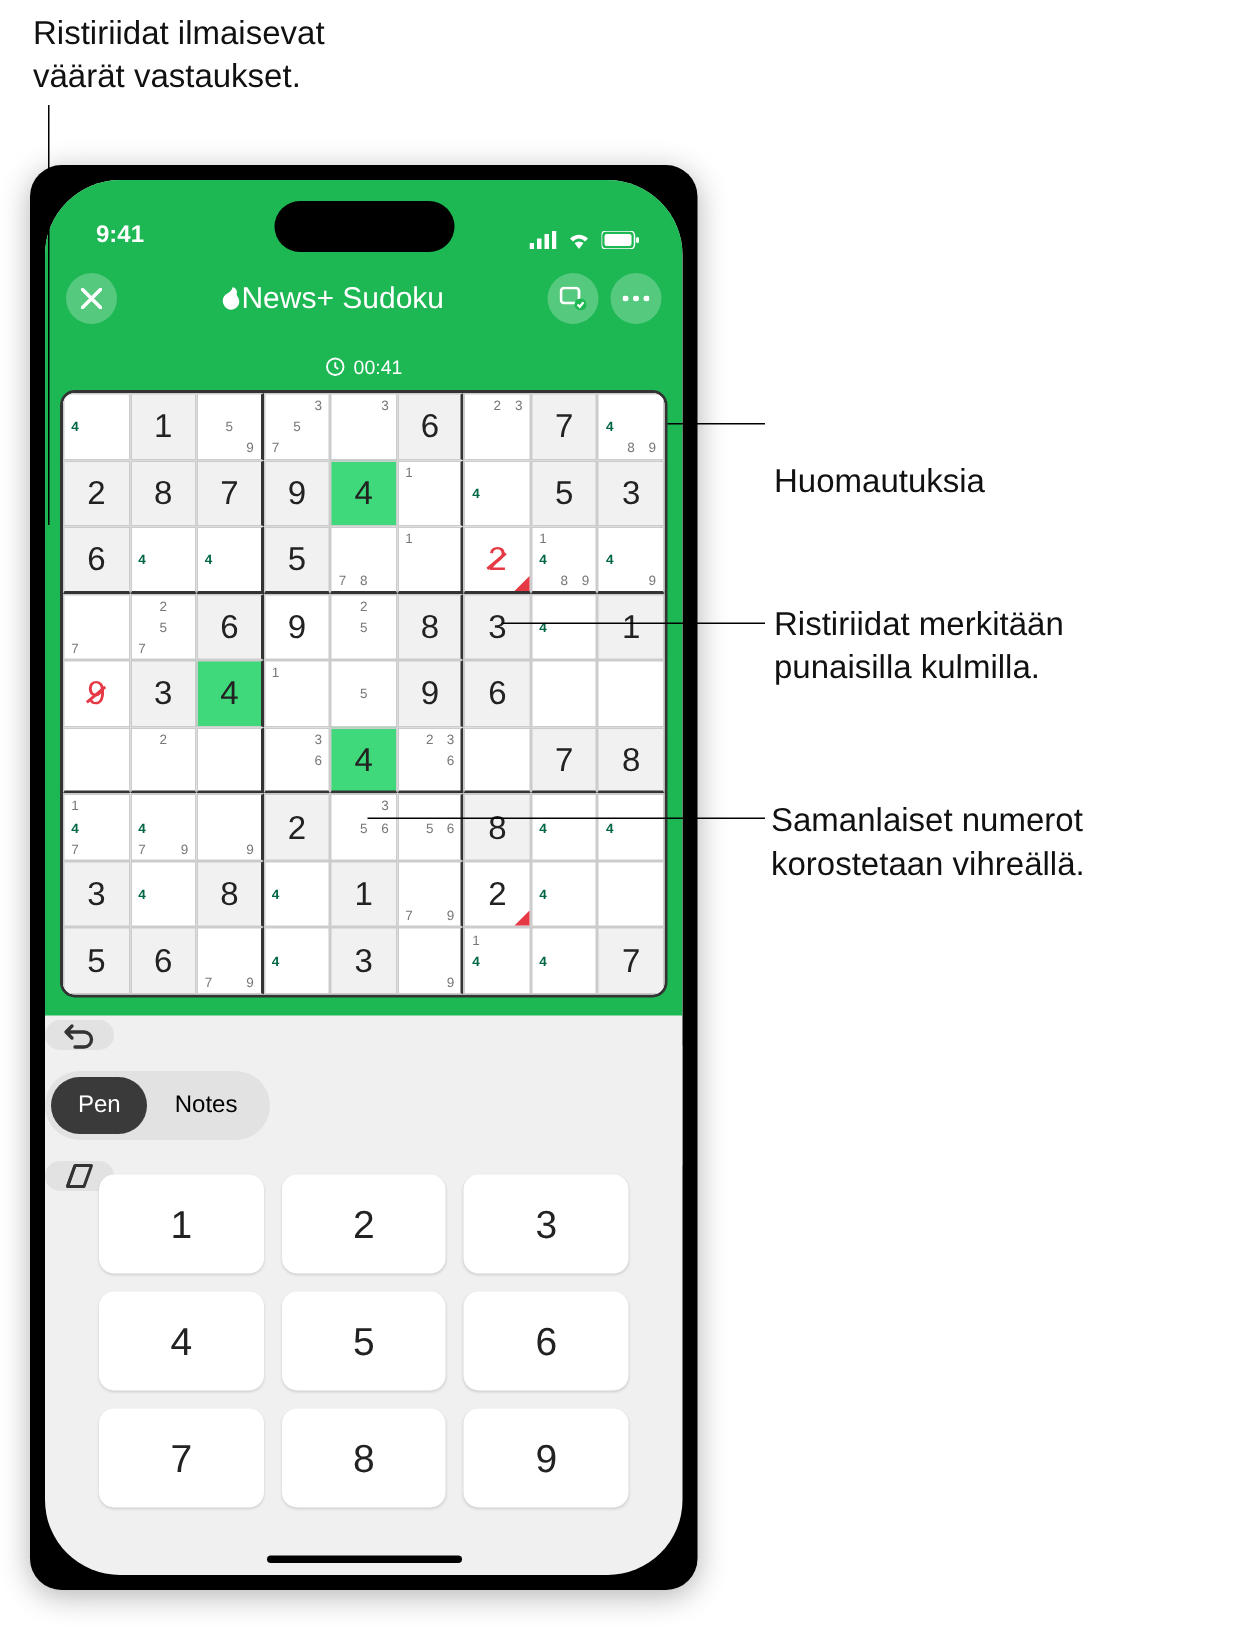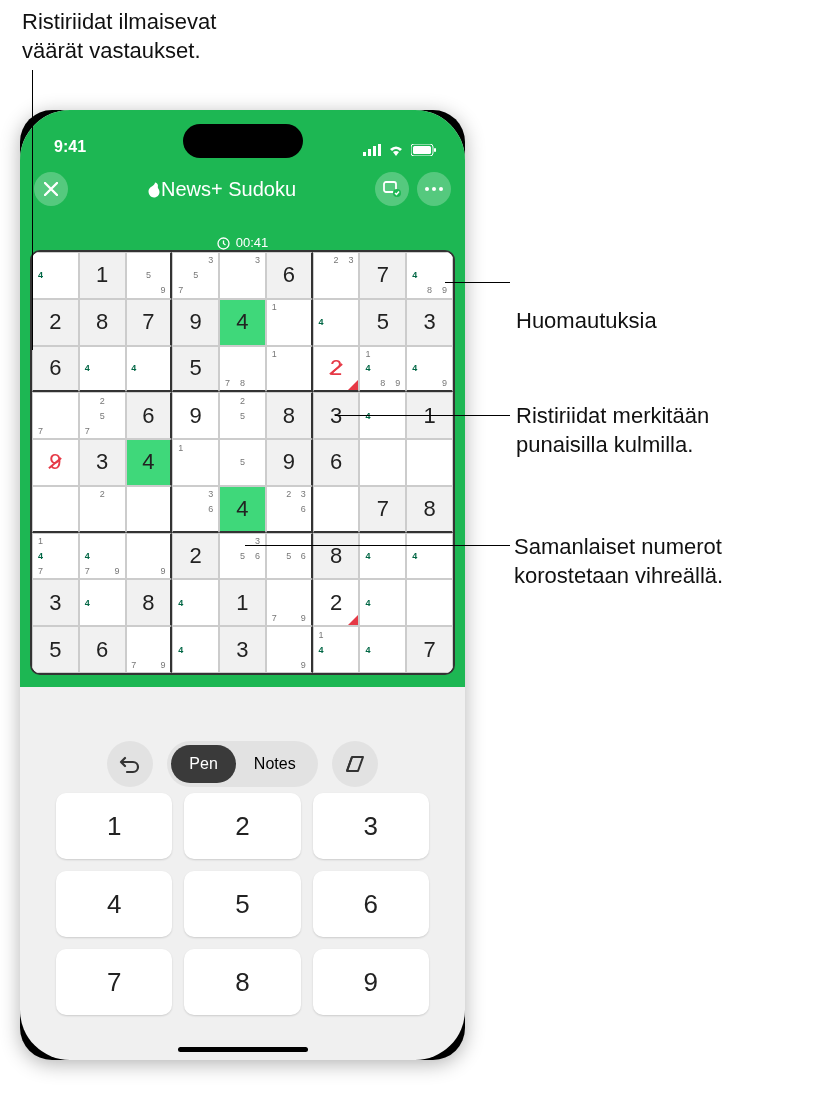--- a/index.html
+++ b/index.html
@@ -20,22 +20,23 @@
     position: absolute;
     background: #000;
     z-index: 20;
   }
   .phone {
     position: absolute;
     left: 20px;
     top: 110px;
     width: 445px;
     height: 950px;
-    border-radius: 32px;
+    border-radius: 21px;
     background: #000;
+    padding: 10px;
     box-shadow: 0 4px 20px rgba(0,0,0,0.3);
   }
   .screen {
     width: 100%;
     height: 100%;
     border-radius: 50px;
     overflow: hidden;
     background: #f0f0f0;
     position: relative;
   }
@@ -82,21 +83,21 @@
     text-align: center;
     font-size: 20px;
     font-weight: 400;
   }
   .header-title .brand { font-weight: 400; }
   .header-right { display: flex; gap: 8px; }
   .timer-bar {
     background: #1db753;
     height: 32px;
     display: flex;
-    align-items: flex-end;
+    align-items: center;
     justify-content: center;
     gap: 6px;
     color: #fff;
     font-size: 13px;
   }
   .grid-wrap {
     background: #1db753;
     padding: 0 10px 12px 10px;
   }
   .grid {
@@ -158,25 +159,26 @@
     content:"";
     position:absolute;
     width:11px;height:11px;border-radius:50%;
     background:#3fd87a;
     z-index:-1;
   }
   .notes span { position:relative; }
   .controls {
     height: 80px;
     display: flex;
-    align-items: flex-end;
+    align-items: flex-start;
     justify-content: center;
     gap: 14px;
     background: #f0f0f0;
     margin-top: 20px;
+    flex-direction: column;
   }
   .undo-btn, .erase-btn {
     width: 46px; height: 46px;
     border-radius: 23px;
     background: #e2e2e2;
     display: flex; align-items: center; justify-content: center;
   }
   .mode-toggle {
     display: flex;
     background: #e2e2e2;

